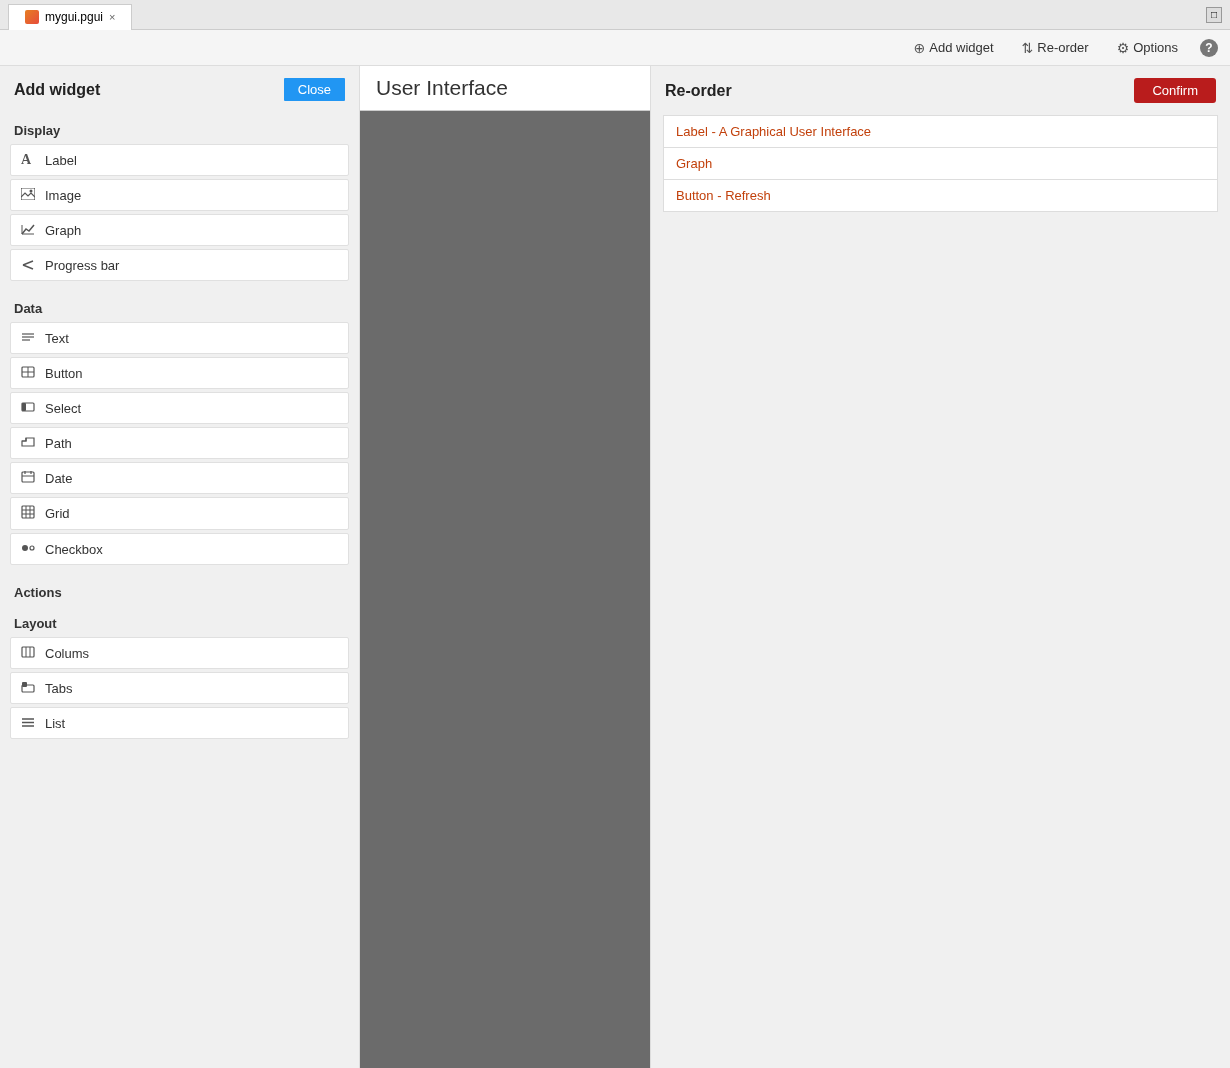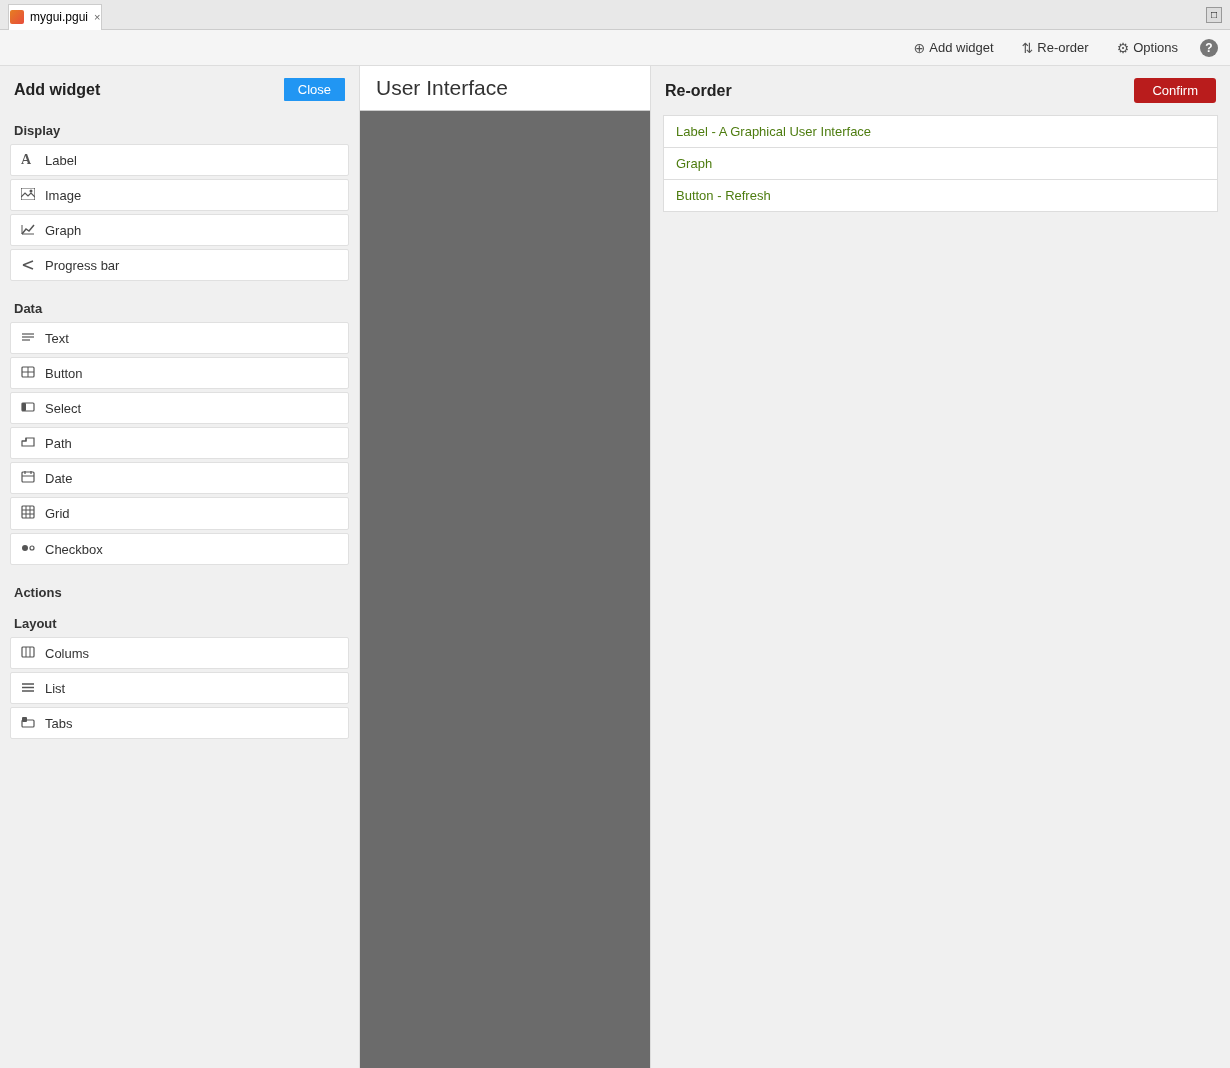--- a/index.html
+++ b/index.html
@@ -14,21 +14,21 @@
       justify-content: space-between;
       height: 30px;
       padding: 0 8px;
     }
     .tab {
       display: flex;
       align-items: center;
       background: #fff;
       border: 1px solid #ccc;
       border-bottom: none;
-      padding: 4px 1px;
+      padding: 4px 16px;
       font-size: 12px;
       gap: 6px;
       height: 26px;
       margin-top: 4px;
     }
     .tab-close {
       cursor: pointer;
       font-size: 11px;
       color: #666;
     }
@@ -195,21 +195,21 @@
       padding: 0 12px;
       display: flex;
       flex-direction: column;
     }
     .reorder-item {
       background: #fff;
       border: 1px solid #ddd;
       border-top: none;
       padding: 8px 12px;
       font-size: 13px;
-      color: #4d7c0f;
+      color: #c2410c;
       cursor: grab;
     }
     .reorder-item:first-child {
       border-top: 1px solid #ddd;
     }
   </style>
 </head>
 <body>
 
 <div class="tab-bar">
@@ -370,35 +370,35 @@
               <rect x="1" y="1" width="12" height="10" rx="1" fill="none" stroke="#555" stroke-width="1.2"></rect>
               <line x1="5" y1="1" x2="5" y2="11" stroke="#555" stroke-width="1"></line>
               <line x1="9" y1="1" x2="9" y2="11" stroke="#555" stroke-width="1"></line>
             </svg>
         </span>
         <span>Colums</span>
       </div>
       <div class="widget-item">
         <span class="widget-icon">
           <svg width="14" height="12" viewBox="0 0 14 12">
+              <rect x="1" y="4" width="12" height="7" rx="1" fill="none" stroke="#555" stroke-width="1.2"></rect>
+              <rect x="1" y="1" width="5" height="5" rx="1" fill="#555"></rect>
+            </svg>
+        </span>
+        <span>Tabs</span>
+      </div>
+      <div class="widget-item">
+        <span class="widget-icon">
+          <svg width="14" height="12" viewBox="0 0 14 12">
               <line x1="1" y1="3" x2="13" y2="3" stroke="#555" stroke-width="1.5"></line>
               <line x1="1" y1="6.5" x2="13" y2="6.5" stroke="#555" stroke-width="1.5"></line>
               <line x1="1" y1="10" x2="13" y2="10" stroke="#555" stroke-width="1.5"></line>
             </svg>
         </span>
         <span>List</span>
-      </div>
-      <div class="widget-item">
-        <span class="widget-icon">
-          <svg width="14" height="12" viewBox="0 0 14 12">
-              <rect x="1" y="4" width="12" height="7" rx="1" fill="none" stroke="#555" stroke-width="1.2"></rect>
-              <rect x="1" y="1" width="5" height="5" rx="1" fill="#555"></rect>
-            </svg>
-        </span>
-        <span>Tabs</span>
       </div>
     </div>
   </div>
 
   <div class="center-panel">
     <div class="center-title">
       <span style="color:#333;">User Interface</span>
     </div>
   </div>
 

